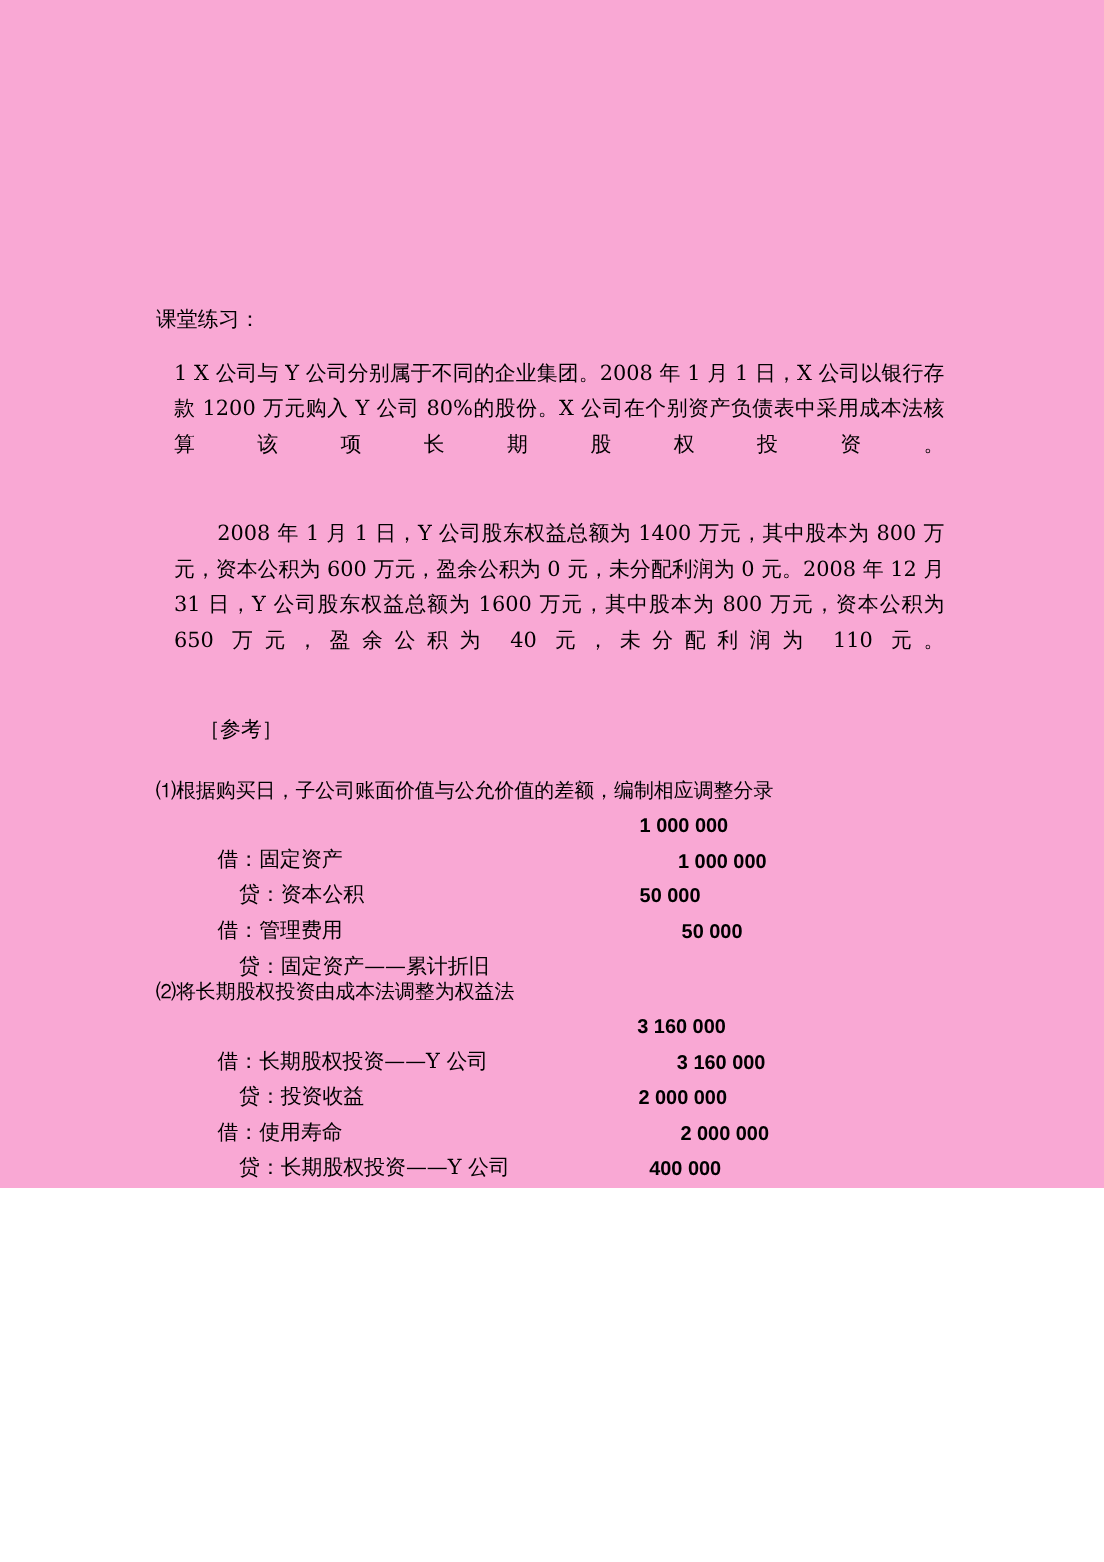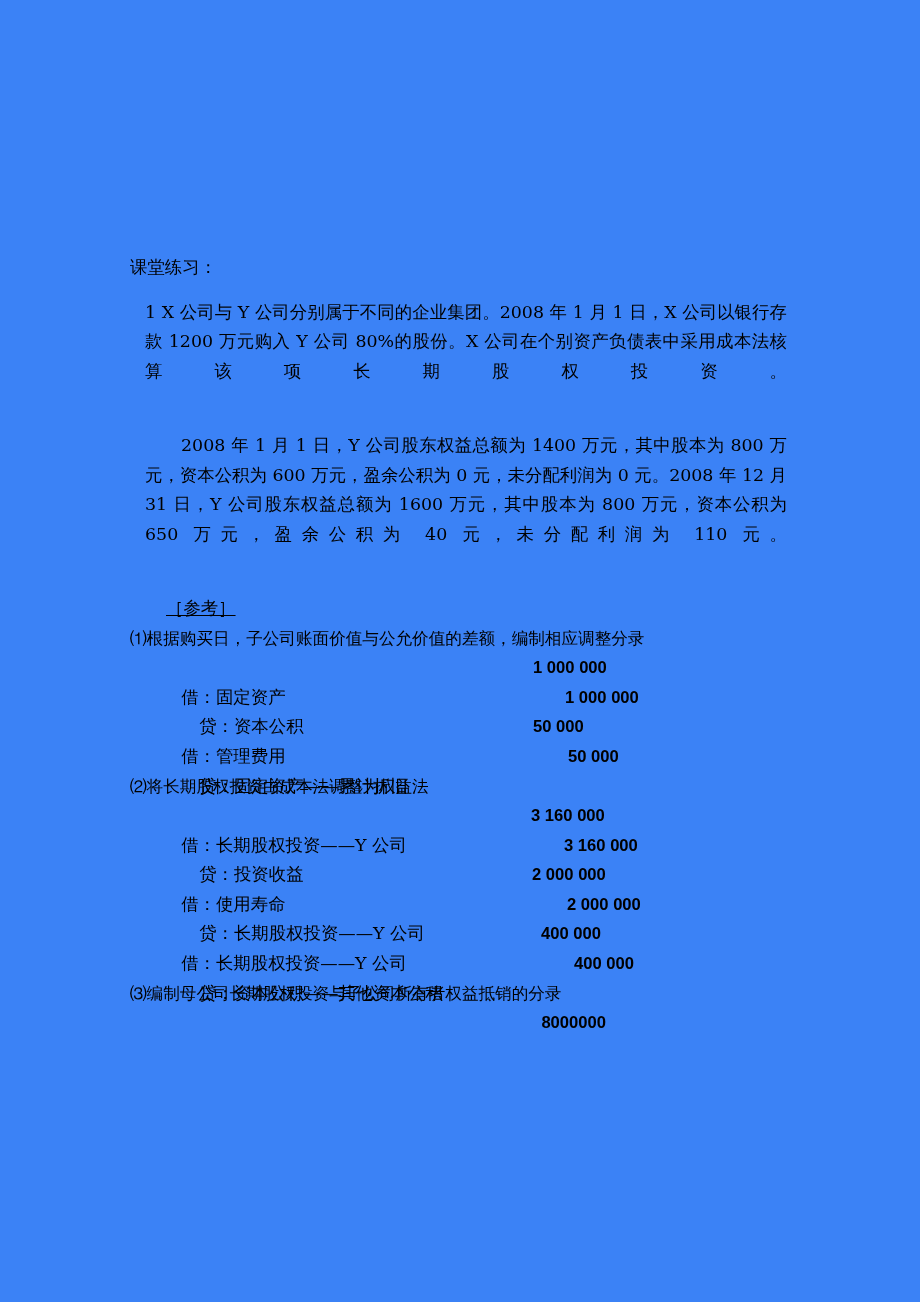--- a/index.html
+++ b/index.html
@@ -7,22 +7,22 @@
     padding: 0;
     background: #ffffff;
   }
   body {
     font-family: "DejaVu Serif", "Liberation Serif", serif;
     color: #000000;
   }
   .page {
     position: relative;
     width: 920px;
-    height: 1302px;
-    background: #3b82f6;
+    height: 990px;
+    background: #f9a8d4;
     overflow: hidden;
   }
   .content {
     position: absolute;
     left: 130px;
     top: 253px;
     width: 672px;
   }
 
   
@@ -80,24 +80,23 @@
   .sec-line {
     font-size: 16.6px;
     line-height: 29.6px;
     white-space: pre;
   }
 
   .bracket-line {
     font-size: 17.4px;
     line-height: 29.6px;
     white-space: pre;
-    text-decoration: underline;
   }
 
-  .ind0 { padding-left: 0px; }
+  .ind0 { padding-left: 0px; margin-top: 20px; }
   .ind1 { padding-left: 18px; }
   .ind2 { padding-left: 36px; }
 </style>
 </head>
 <body>
 
 <div class="page">
   <div class="content">
 
     <div class="heading-line">课堂练习：</div>

